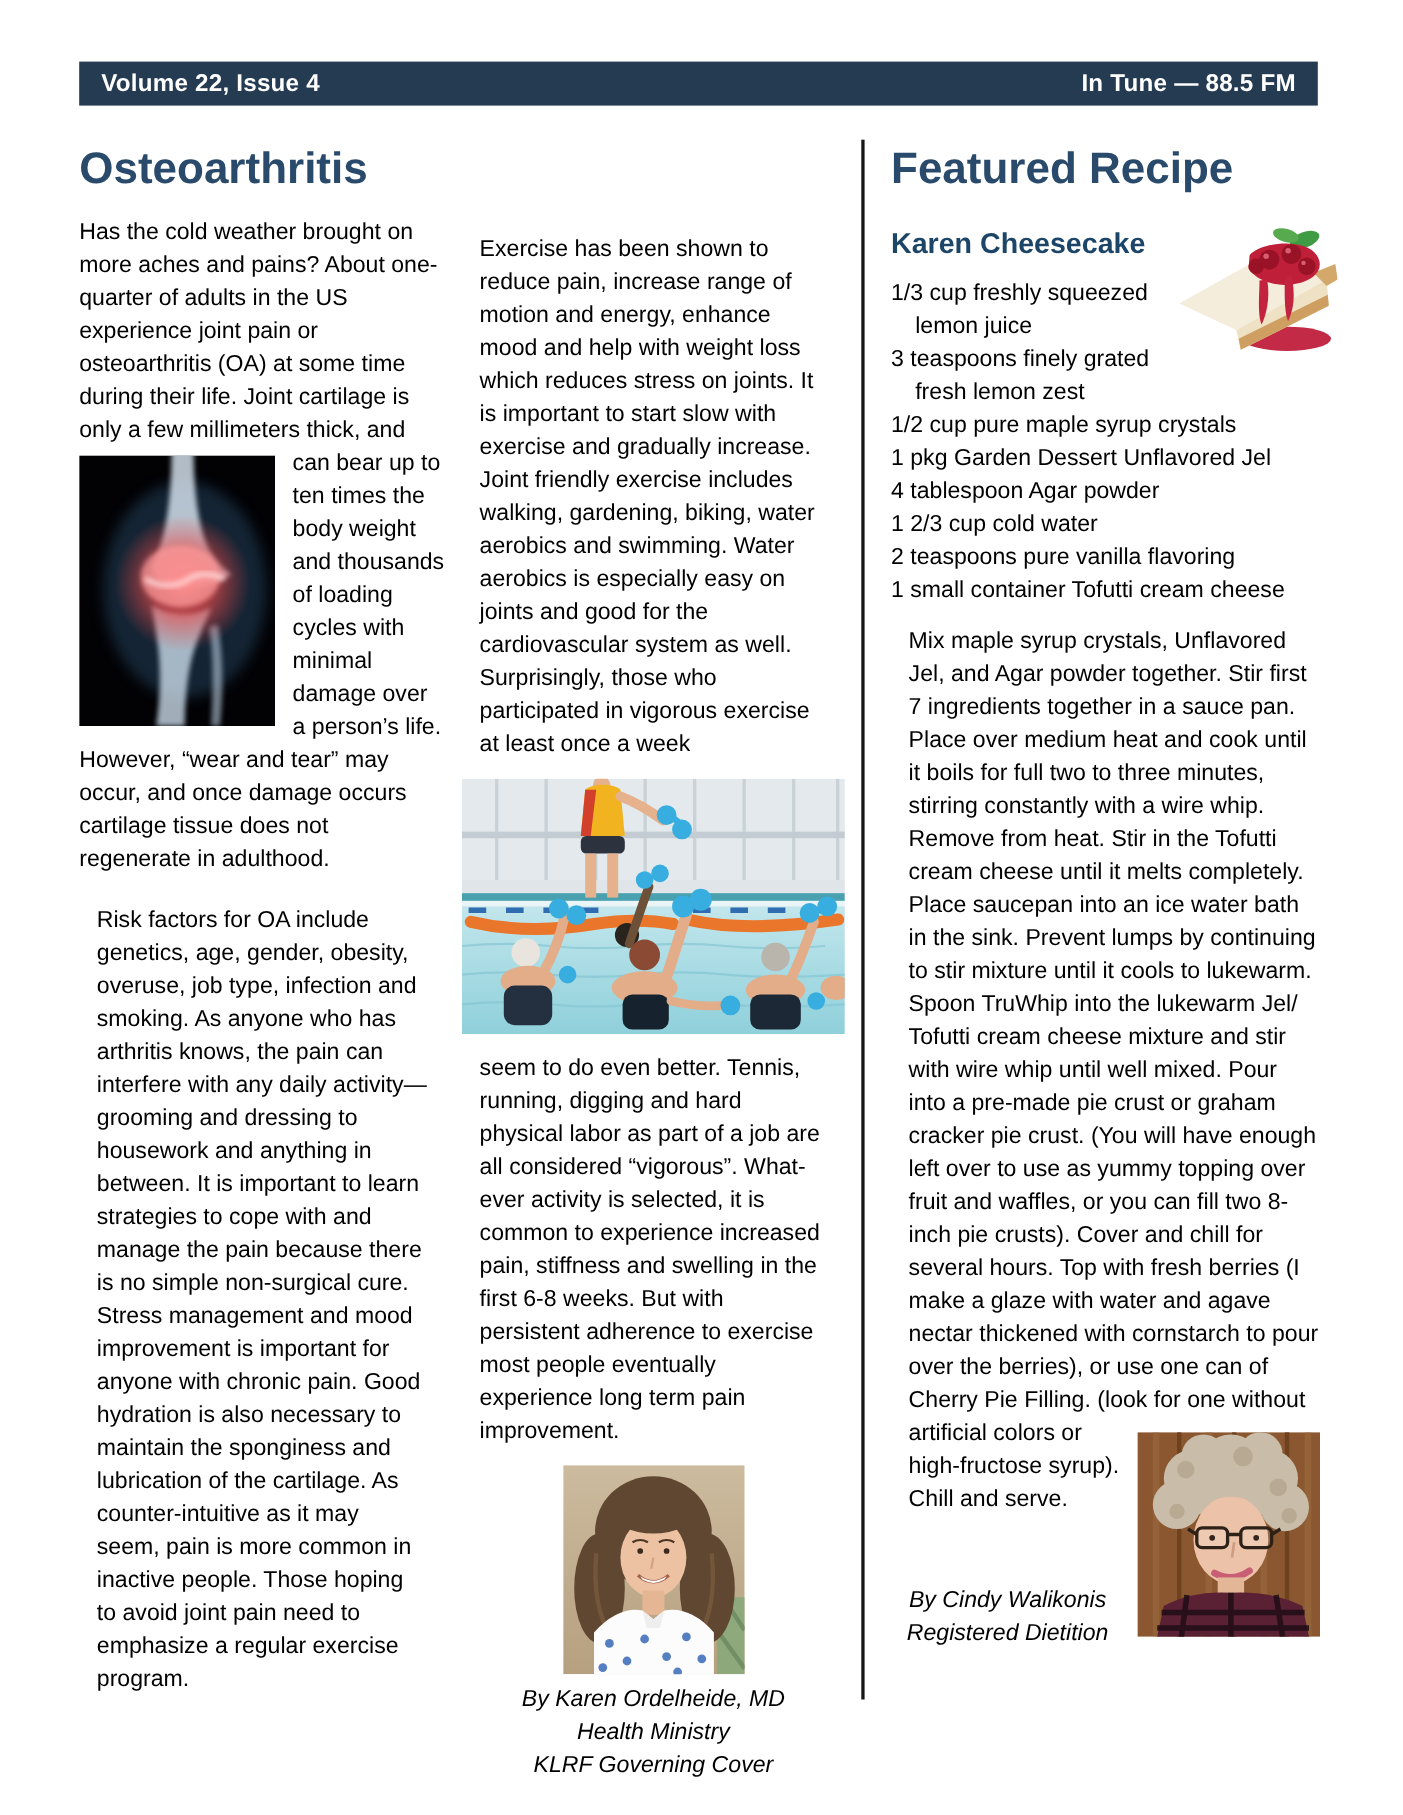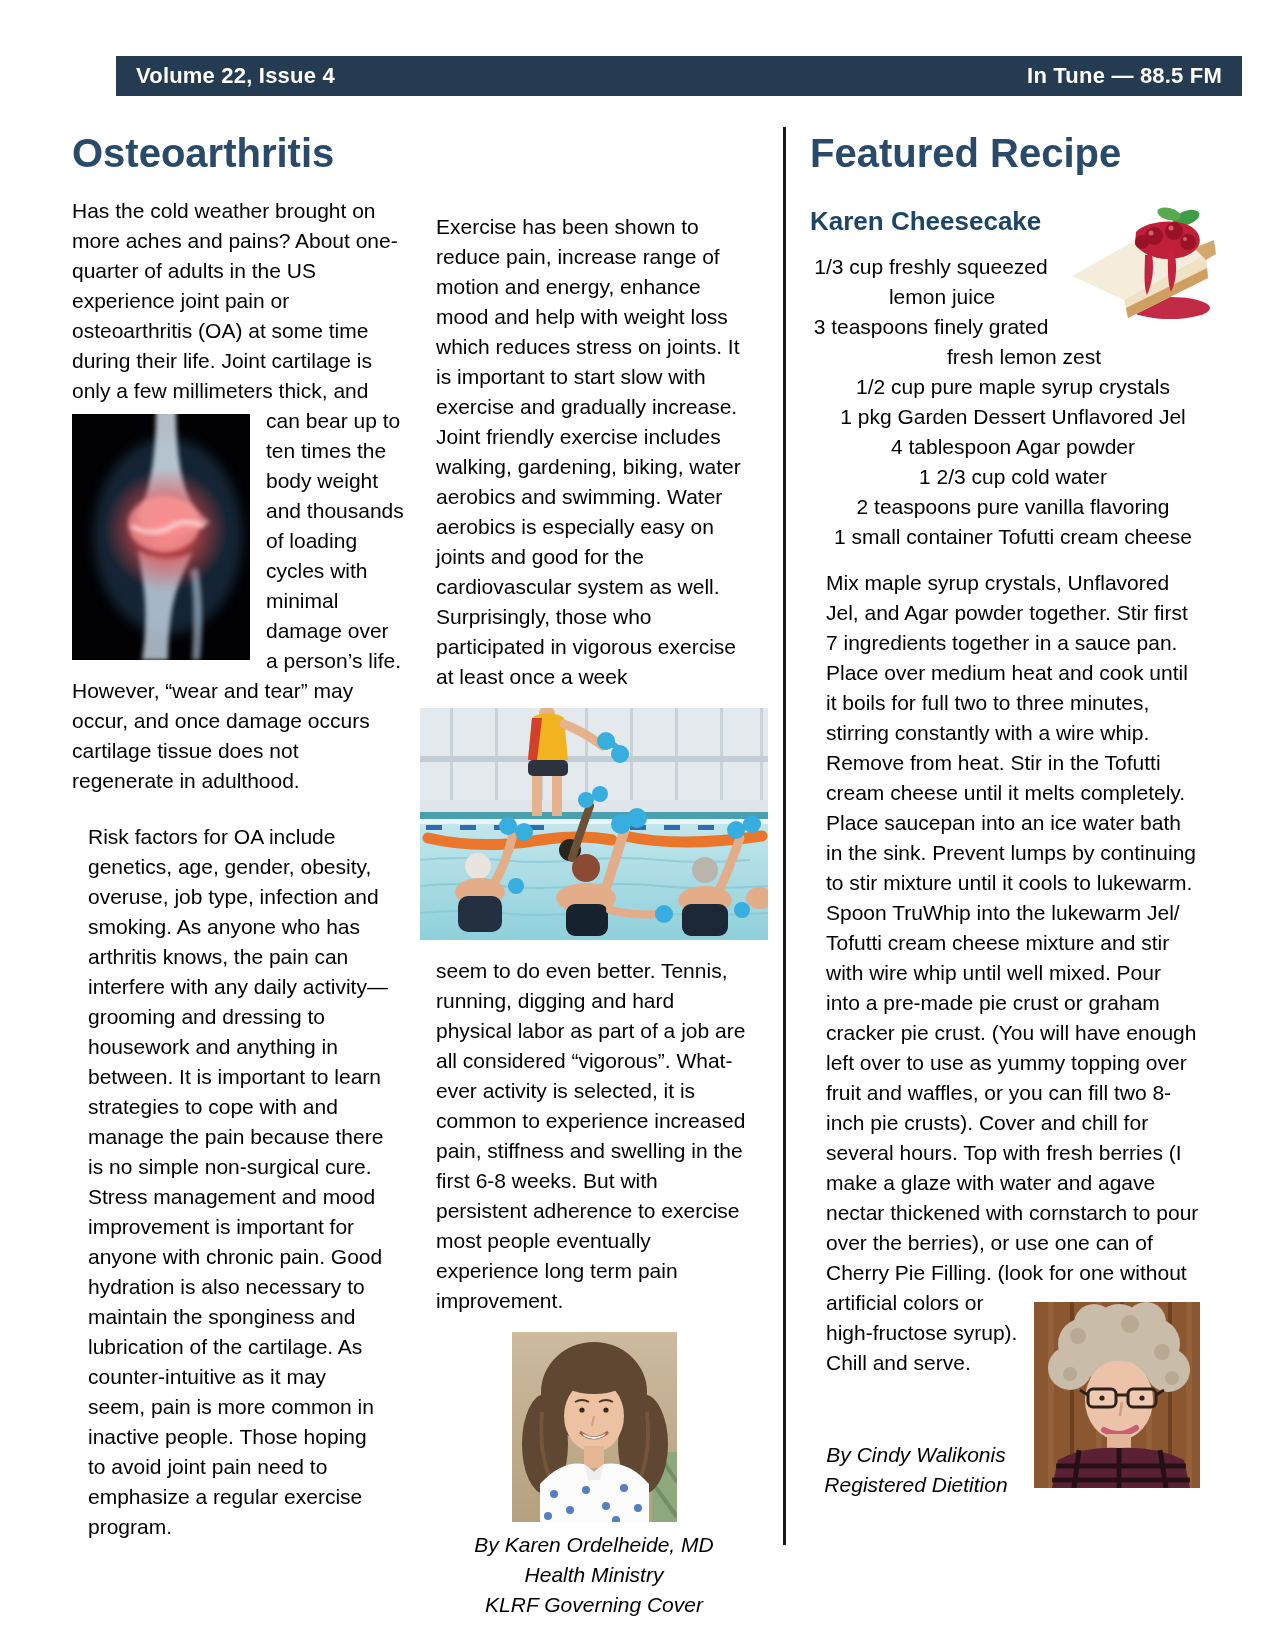--- a/index.html
+++ b/index.html
@@ -1,38 +1,38 @@
 <!DOCTYPE html>
 <html><head>
 <meta charset="utf-8">
 <style>
   html,body{margin:0;padding:0;background:#ffffff;}
   .page{position:relative;width:1275px;height:1650px;background:#fff;overflow:hidden;
         font-family:"Liberation Sans","DejaVu Sans",sans-serif;color:#000;}
   .masthead{position:absolute;left:72px;top:56px;width:1126px;height:40px;background:#253b52;
             color:#fff;font-size:22px;font-weight:bold;display:flex;align-items:center;
-            justify-content:space-between;padding:0 20px;box-sizing:border-box;letter-spacing:.2px;margin-left:44px;}
+            justify-content:space-between;padding:0 20px;box-sizing:border-box;letter-spacing:.2px;}
   .divider{position:absolute;left:783px;top:127px;width:3px;height:1418px;background:#161616;}
   .col{position:absolute;font-size:21px;line-height:30px;}
   .col-left{left:72px;top:130px;width:332px;}
   .col-mid{left:420px;top:196px;width:348px;}
   .col-right{left:810px;top:130px;width:406px;}
   h1.title{font-size:40px;line-height:46px;font-weight:bold;color:#2a4a6b;margin:0 0 20px;}
   .col-right h1.title{margin:0 0 30px;}
   h2.subtitle{font-size:26px;line-height:30px;font-weight:bold;color:#1d4568;margin:0 0 16px;}
   p.body{margin:0 0 26px;}
   p.last{margin:16px;}
   .xray{float:left;margin:8px 16px 6px 0;}
   .pool{display:block;margin:4px 0 0;}
   .after-pool{margin:20px 0 0;}
   .karen{display:block;margin:16px auto 0;}
   .byline{font-style:italic;text-align:center;margin-top:8px;font-size:21px;line-height:30px;}
   .cheesecake{float:right;margin:-4px 0 8px 14px;}
   .ingredients{margin:0 0 12px;}
-  .ing{padding-left:22px;text-indent:-22px;text-align:center;}
+  .ing{padding-left:22px;text-indent:-22px;}
   .cindy{float:right;margin:14px 0 8px 12px;}
   .byline-cindy{margin-top:62px;}
 </style>
 </head>
 <body>
 
 <div class="page">
 
   <header class="masthead">
     <span>Volume 22, Issue 4</span>

